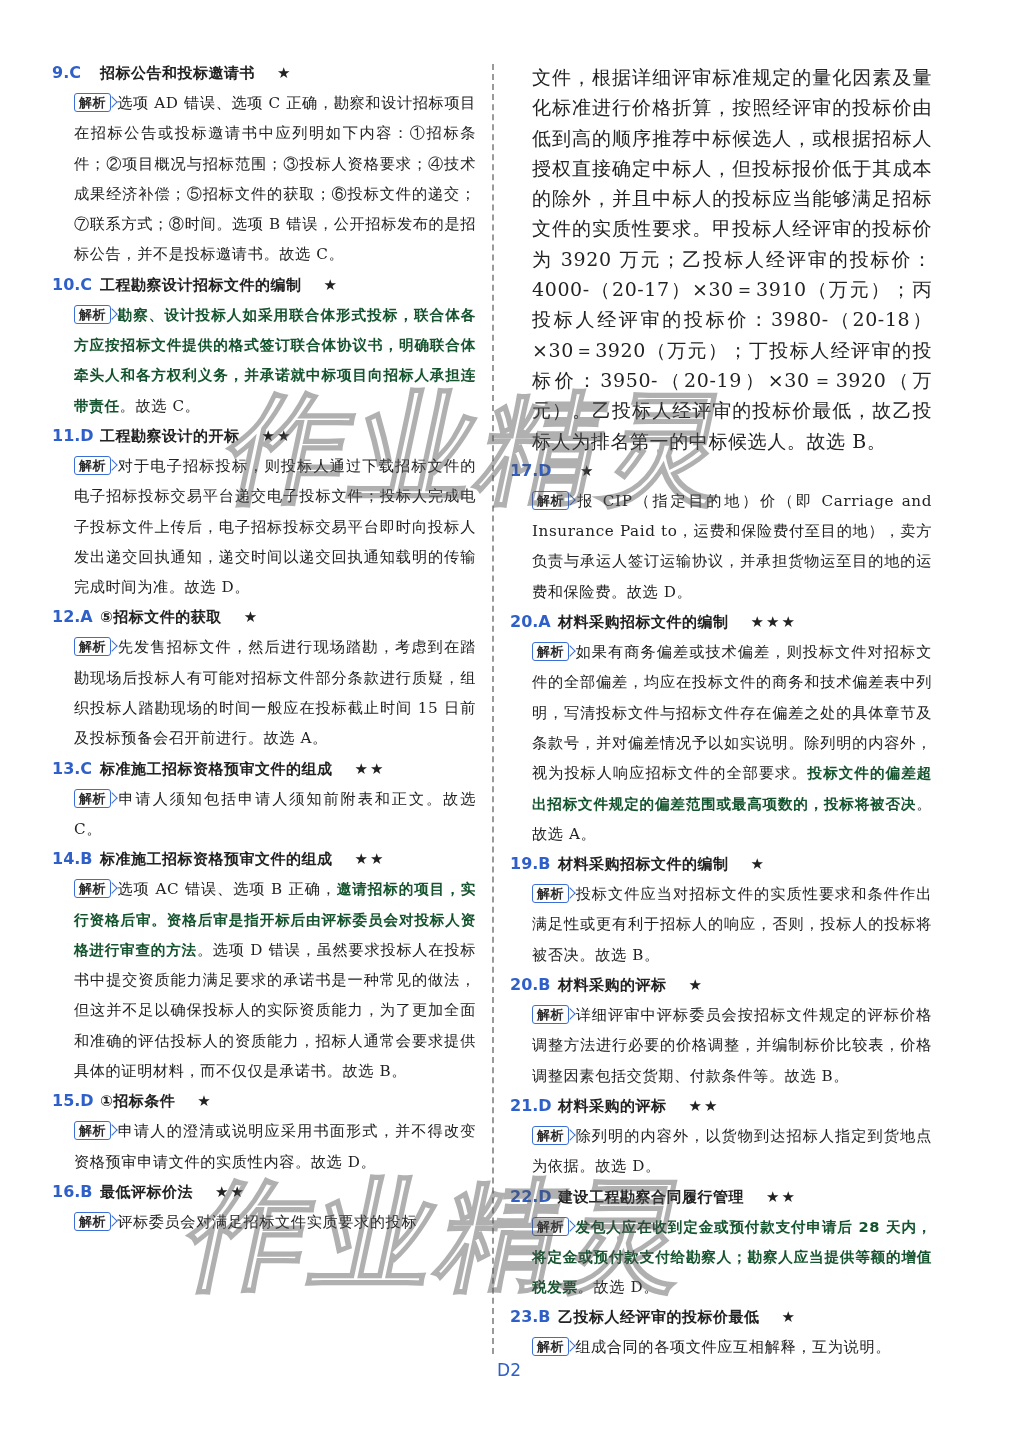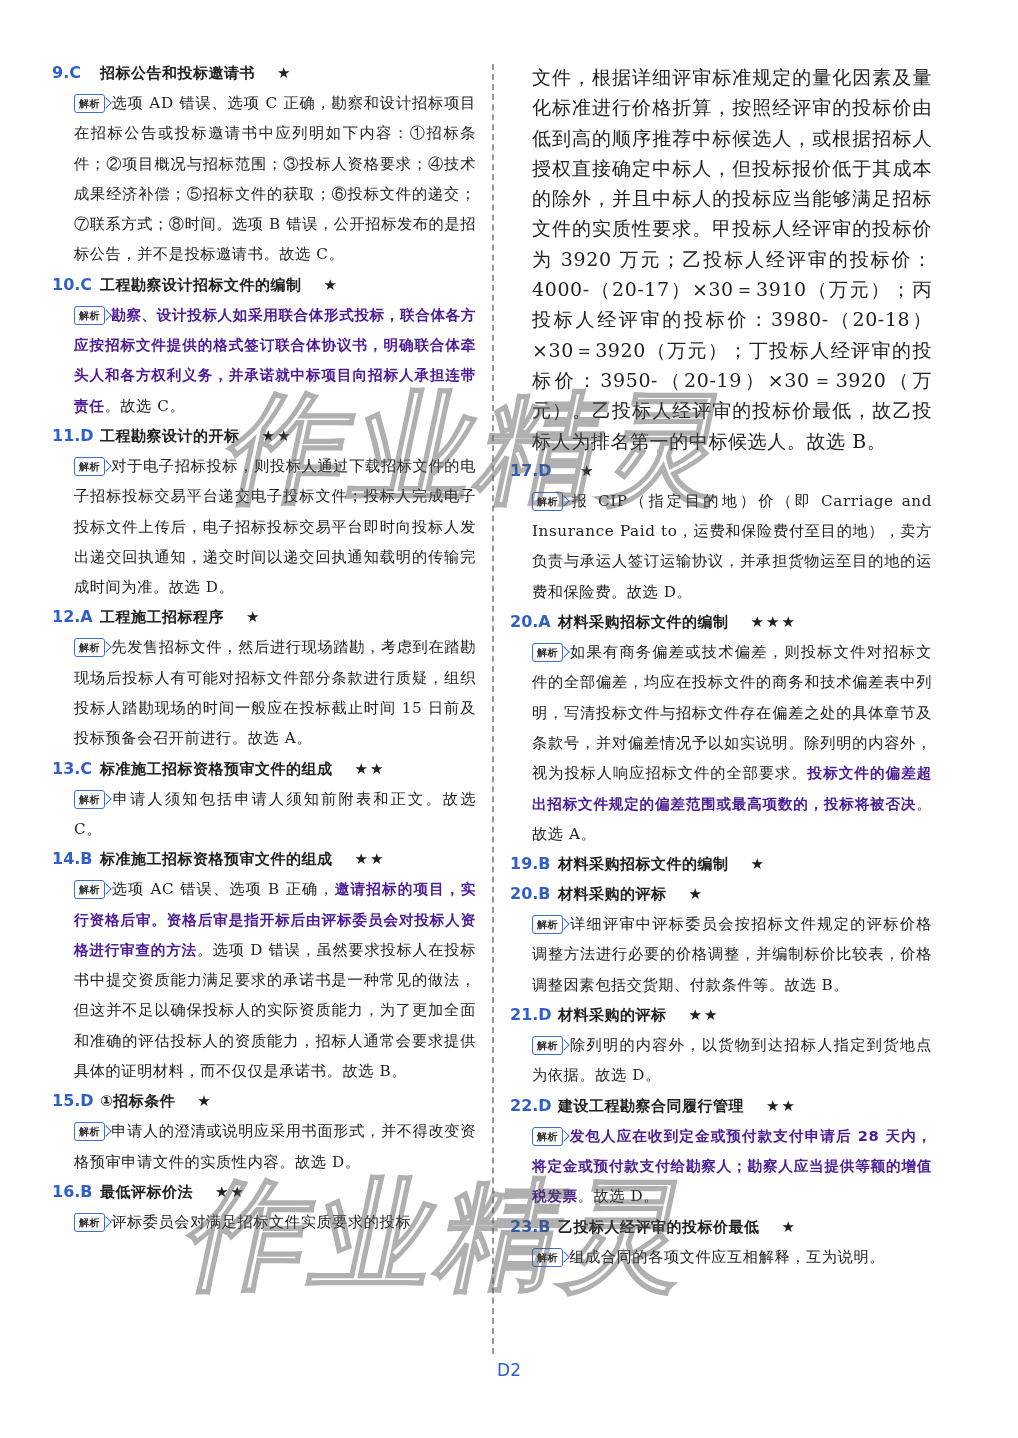--- a/index.html
+++ b/index.html
@@ -22,29 +22,29 @@
   }
   .q-num { color: #2f5fc8; font-size: 16px; width: 48px; flex: none; }
   .q-title { letter-spacing: 0.5px; }
   .q-stars { margin-left: 22px; font-size: 15px; letter-spacing: 2px; }
   .q-body {
     padding-left: 22px; font-size: 15.2px; line-height: 30.3px; text-align: justify;
     letter-spacing: 0.6px;
   }
   .tag {
     display: inline-block; border: 1.5px solid #3b6fd6; border-radius: 3px; color: #2a2a2a;
-    font-family: "DejaVu Sans", "Liberation Sans", sans-serif; font-weight: bold; font-size: 10px;
+    font-family: "DejaVu Sans", "Liberation Sans", sans-serif; font-weight: bold; font-size: 13px;
     line-height: 17px; padding: 0 4px; margin-right: 6px; position: relative; top: -1px;
   }
   .tag::after {
     content: ""; position: absolute; right: -6px; top: 4px; width: 7px; height: 7px;
     border-right: 1.5px solid #3b6fd6; border-top: 1.5px solid #3b6fd6; transform: rotate(45deg);
     background: transparent;
   }
-  .hl { color: #4c1d95; font-weight: bold; font-family: "DejaVu Sans", "Liberation Sans", sans-serif; font-size: 14.6px; }
+  .hl { color: #14532d; font-weight: bold; font-family: "DejaVu Sans", "Liberation Sans", sans-serif; font-size: 14.6px; }
   .continued { padding-left: 22px; font-size: 19px; line-height: 30.3px; text-align: justify; letter-spacing: 0.6px; }
   .page-num {
     position: absolute; left: 0; width: 1018px; top: 1360px; text-align: center;
     font-family: "DejaVu Sans", "Liberation Sans", sans-serif; font-size: 17px; color: #2f5fc8;
   }
   .watermark {
     position: absolute; font-family: "DejaVu Sans", "Liberation Sans", sans-serif; font-weight: bold;
     color: transparent; -webkit-text-stroke: 1.5px rgba(80,80,80,0.45); transform: skewX(-12deg);
     letter-spacing: 6px; pointer-events: none; white-space: nowrap;
   }
@@ -81,21 +81,21 @@
           <span class="q-num">11.D</span>
           <span class="q-title">工程勘察设计的开标</span>
           <span class="q-stars">★★</span>
         </div>
       <div class="q-body"><span class="tag">解析</span><span>对于电子招标投标，则投标人通过下载招标文件的电子招标投标交易平台递交电子投标文件；投标人完成电子投标文件上传后，电子招标投标交易平台即时向投标人发出递交回执通知，递交时间以递交回执通知载明的传输完成时间为准。故选 D。</span><span class="hl"></span><span></span></div>
     </div>
 
     <div class="q">
       <div class="q-head">
           <span class="q-num">12.A</span>
-          <span class="q-title">工程施工招标程序</span>
+          <span class="q-title">⑤招标文件的获取</span>
           <span class="q-stars">★</span>
         </div>
       <div class="q-body"><span class="tag">解析</span><span>先发售招标文件，然后进行现场踏勘，考虑到在踏勘现场后投标人有可能对招标文件部分条款进行质疑，组织投标人踏勘现场的时间一般应在投标截止时间 15 日前及投标预备会召开前进行。故选 A。</span><span class="hl"></span><span></span></div>
     </div>
 
     <div class="q">
       <div class="q-head">
           <span class="q-num">13.C</span>
           <span class="q-title">标准施工招标资格预审文件的组成</span>
           <span class="q-stars">★★</span>
@@ -152,20 +152,21 @@
         </div>
       <div class="q-body"><span class="tag">解析</span><span>如果有商务偏差或技术偏差，则投标文件对招标文件的全部偏差，均应在投标文件的商务和技术偏差表中列明，写清投标文件与招标文件存在偏差之处的具体章节及条款号，并对偏差情况予以如实说明。除列明的内容外，视为投标人响应招标文件的全部要求。</span><span class="hl">投标文件的偏差超出招标文件规定的偏差范围或最高项数的，投标将被否决</span><span>。故选 A。</span></div>
     </div>
 
     <div class="q">
       <div class="q-head">
           <span class="q-num">19.B</span>
           <span class="q-title">材料采购招标文件的编制</span>
           <span class="q-stars">★</span>
         </div>
+      <div class="q-body"><span class="tag">解析</span><span>投标文件应当对招标文件的实质性要求和条件作出满足性或更有利于招标人的响应，否则，投标人的投标将被否决。故选 B。</span><span class="hl"></span><span></span></div>
     </div>
 
     <div class="q">
       <div class="q-head">
           <span class="q-num">20.B</span>
           <span class="q-title">材料采购的评标</span>
           <span class="q-stars">★</span>
         </div>
       <div class="q-body"><span class="tag">解析</span><span>详细评审中评标委员会按招标文件规定的评标价格调整方法进行必要的价格调整，并编制标价比较表，价格调整因素包括交货期、付款条件等。故选 B。</span><span class="hl"></span><span></span></div>
     </div>

